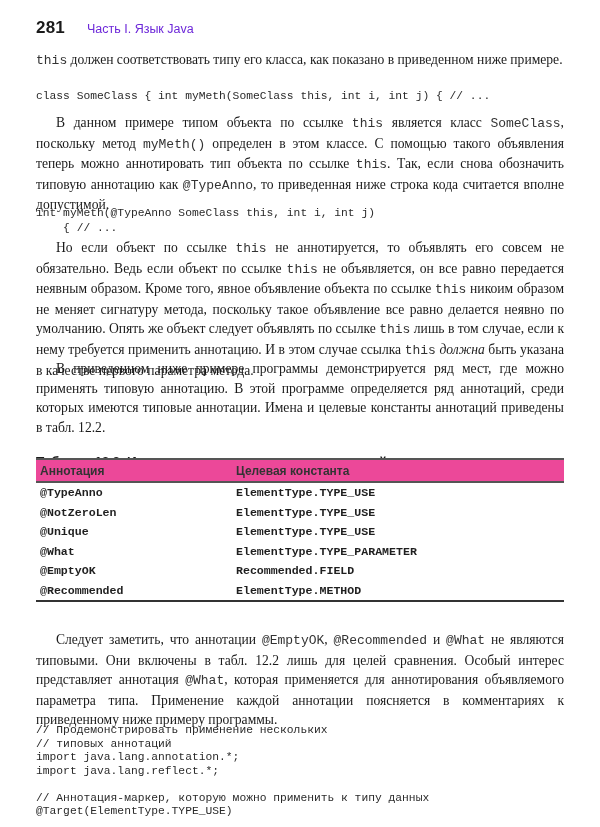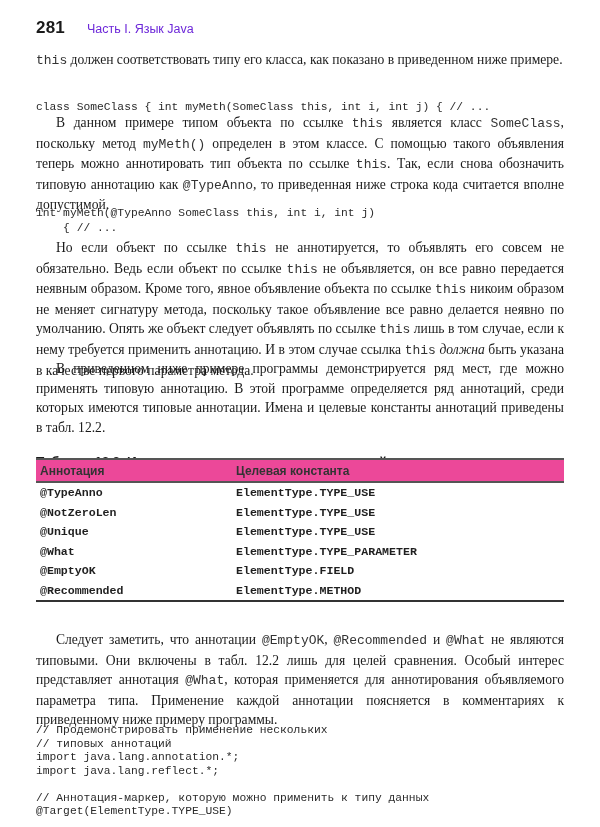--- a/index.html
+++ b/index.html
@@ -64,21 +64,21 @@
 
 <div class="page">
 
   <div class="running-head">
     <span class="page-num">281</span>
     <span class="part-title">Часть I. Язык Java</span>
   </div>
 
   <p class="p" style="top:50px;"><span class="mono">this</span><span> должен соответствовать типу его класса, как показано в приведенном ниже примере.</span></p>
 
-  <pre class="code" style="top:101px;">class SomeClass { int myMeth(SomeClass this, int i, int j) { // ...</pre>
+  <pre class="code" style="top:90px;">class SomeClass { int myMeth(SomeClass this, int i, int j) { // ...</pre>
 
   <p class="p indent" style="top:113px;"><span>В данном примере типом объекта по ссылке </span><span class="mono">this</span><span> является класс </span><span class="mono">SomeClass</span><span>, поскольку метод </span><span class="mono">myMeth()</span><span> определен в этом классе. С помощью такого объявле­ния теперь можно аннотировать тип объекта по ссылке </span><span class="mono">this</span><span>. Так, если снова обо­значить типовую аннотацию как </span><span class="mono">@TypeAnno</span><span>, то приведенная ниже строка кода считается вполне допустимой.</span></p>
 
   <pre class="code" style="top:206px; line-height:15px;">int myMeth(@TypeAnno SomeClass this, int i, int j)
     { // ...</pre>
 
   <p class="p indent" style="top:238px;"><span>Но если объект по ссылке </span><span class="mono">this</span><span> не аннотируется, то объявлять его совсем не обязательно. Ведь если объект по ссылке </span><span class="mono">this</span><span> не объявляется, он все равно пере­дается неявным образом. Кроме того, явное объявление объекта по ссылке </span><span class="mono">this</span><span> никоим образом не меняет сигнатуру метода, поскольку такое объявление все рав­но делается неявно по умолчанию. Опять же объект следует объявлять по ссылке </span><span class="mono">this</span><span> лишь в том случае, если к нему требуется применить аннотацию. И в этом случае ссылка </span><span class="mono">this</span><span> </span><span class="it">должна</span><span> быть указана в качестве первого параметра метода.</span></p>
 
   <p class="p indent" style="top:359px;">В приведенном ниже примере программы демонстрируется ряд мест, где мож­но применять типовую аннотацию. В этой программе определяется ряд аннотаций, среди которых имеются типовые аннотации. Имена и целевые константы аннота­ций приведены в табл. 12.2.</p>
 
@@ -103,21 +103,21 @@
       <tr>
           <td class="c1">@Unique</td>
           <td>ElementType.TYPE_USE</td>
         </tr>
       <tr>
           <td class="c1">@What</td>
           <td>ElementType.TYPE_PARAMETER</td>
         </tr>
       <tr>
           <td class="c1">@EmptyOK</td>
-          <td>ElementType.FIELD</td>
+          <td>Recommended.FIELD</td>
         </tr>
       <tr>
           <td class="c1">@Recommended</td>
           <td>ElementType.METHOD</td>
         </tr>
     </tbody>
   </table>
 
   <p class="p indent" style="top:630px;"><span>Следует заметить, что аннотации </span><span class="mono">@EmptyOK</span><span>, </span><span class="mono">@Recommended</span><span> и </span><span class="mono">@What</span><span> не яв­ляются типовыми. Они включены в табл. 12.2 лишь для целей сравнения. Особый интерес представляет аннотация </span><span class="mono">@What</span><span>, которая применяется для аннотирования объявляемого параметра типа. Применение каждой аннотации поясняется в ком­ментариях к приведенному ниже примеру программы.</span></p>
 

